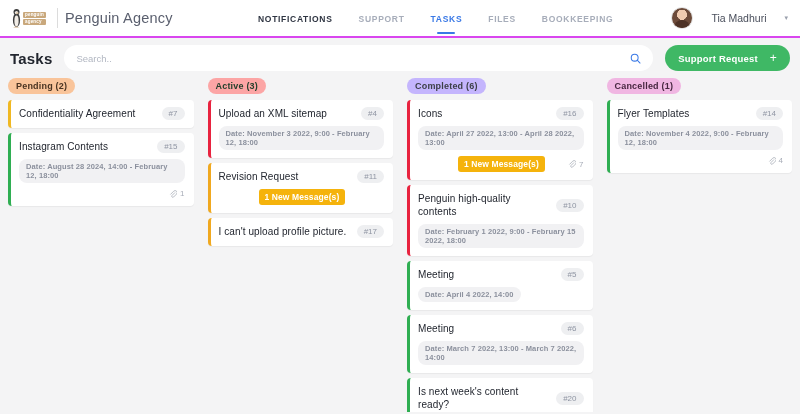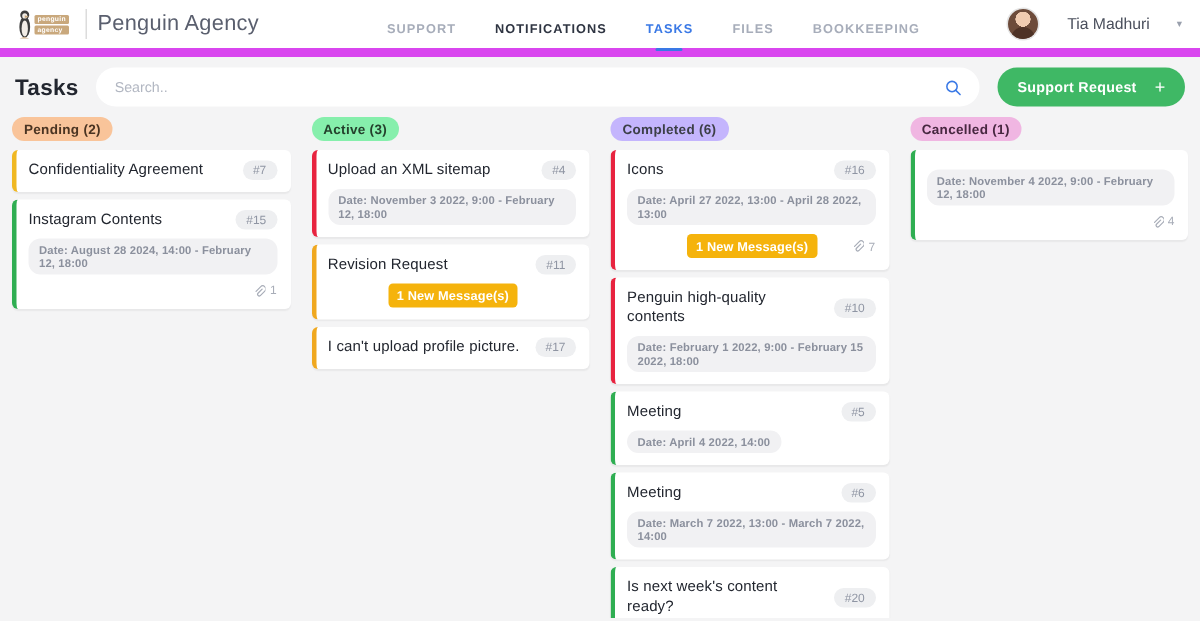--- a/index.html
+++ b/index.html
@@ -10,21 +10,21 @@
     overflow: hidden;
   }
 
   
   .topbar {
     height: 38px;
     background: #ffffff;
     display: flex;
     align-items: center;
     padding: 0 12px;
-    border-bottom: 6px solid #d946ef;
+    border-bottom: 2px solid #d946ef;
     position: relative;
   }
   .brand { display: flex; align-items: center; gap: 7px; }
   .logo-mark {
     width: 38px; height: 22px;
     display: flex; align-items: center; gap: 2px;
   }
   .logo-bird { width: 9px; height: 20px; }
   .logo-words { display: flex; flex-direction: column; gap: 1px; }
   .logo-words span {
@@ -176,21 +176,21 @@
   .col-badge {
     align-self: flex-start;
     font-size: 9px;
     font-weight: bold;
     padding: 3px 8px;
     border-radius: 9px;
     letter-spacing: .2px;
     margin-bottom: 1px;
   }
   .badge-pending   { background: #f9c49a; color: #4a3422; }
-  .badge-active    { background: #86efac; color: #24402c; }
+  .badge-active    { background: #fca5a5; color: #24402c; }
   .badge-completed { background: #c4b5fd; color: #3c3f47; }
   .badge-cancelled { background: #f0b6e2; color: #472740; }
 
   .card {
     background: #fff;
     border-radius: 4px;
     border-left-width: 3px;
     border-left-style: solid;
     padding: 7px 9px 8px 8px;
     box-shadow: 0 1px 1px rgba(0,0,0,.05);
@@ -275,22 +275,22 @@
       <div class="logo-words">
         <span>penguin</span>
         <span>agency</span>
       </div>
     </div>
     <div class="brand-divider"></div>
     <div class="brand-name">Penguin Agency</div>
   </div>
 
   <nav class="nav">
+      <div class="nav-item dark">NOTIFICATIONS</div>
       <div class="nav-item">SUPPORT</div>
-      <div class="nav-item dark">NOTIFICATIONS</div>
       <div class="nav-item active">TASKS</div>
       <div class="nav-item">FILES</div>
       <div class="nav-item">BOOKKEEPING</div>
     </nav>
 
   <div class="user">
     <div class="avatar"></div>
     <span class="user-name">Tia Madhuri</span>
     <span class="caret">▾</span>
   </div>
@@ -382,21 +382,24 @@
         </div><div class="date-pill">Date: March 7 2022, 13:00 - March 7 2022, 14:00</div></div>
       <div class="card bl-green">
         <div class="card-head">
           <div class="card-title">Is next week's content ready?</div>
           <div class="card-id">#20</div>
         </div>
       </div>
     </div>
     <div class="column">
       <div class="col-badge badge-cancelled">Cancelled (1)</div>
-      <div class="card bl-green"><div class="date-pill">Date: November 4 2022, 9:00 - February 12, 18:00</div><div class="card-foot">
+      <div class="card bl-green"><div class="card-head">
+          <div class="card-title">Flyer Templates</div>
+          <div class="card-id">#14</div>
+        </div><div class="date-pill">Date: November 4 2022, 9:00 - February 12, 18:00</div><div class="card-foot">
           <span class="attach">
             <svg width="8" height="8" viewBox="0 0 16 16">
               <path d="M11.5 5.5 L6 11a2.2 2.2 0 0 0 3.1 3.1l6-6a4 4 0 0 0-5.7-5.7l-6 6" fill="none" stroke="#a8adb8" stroke-width="1.6" stroke-linecap="round"></path>
             </svg>
             <span>4</span>
           </span>
         </div></div>
     </div>
   </div>
 

